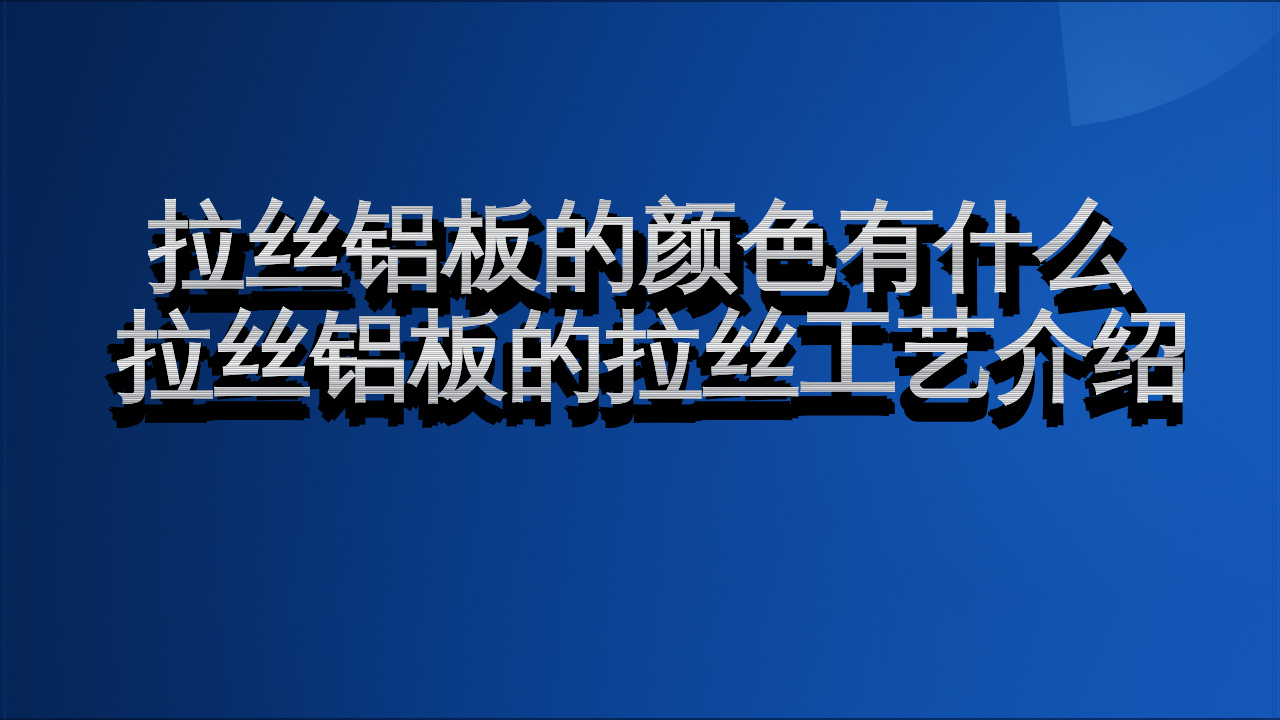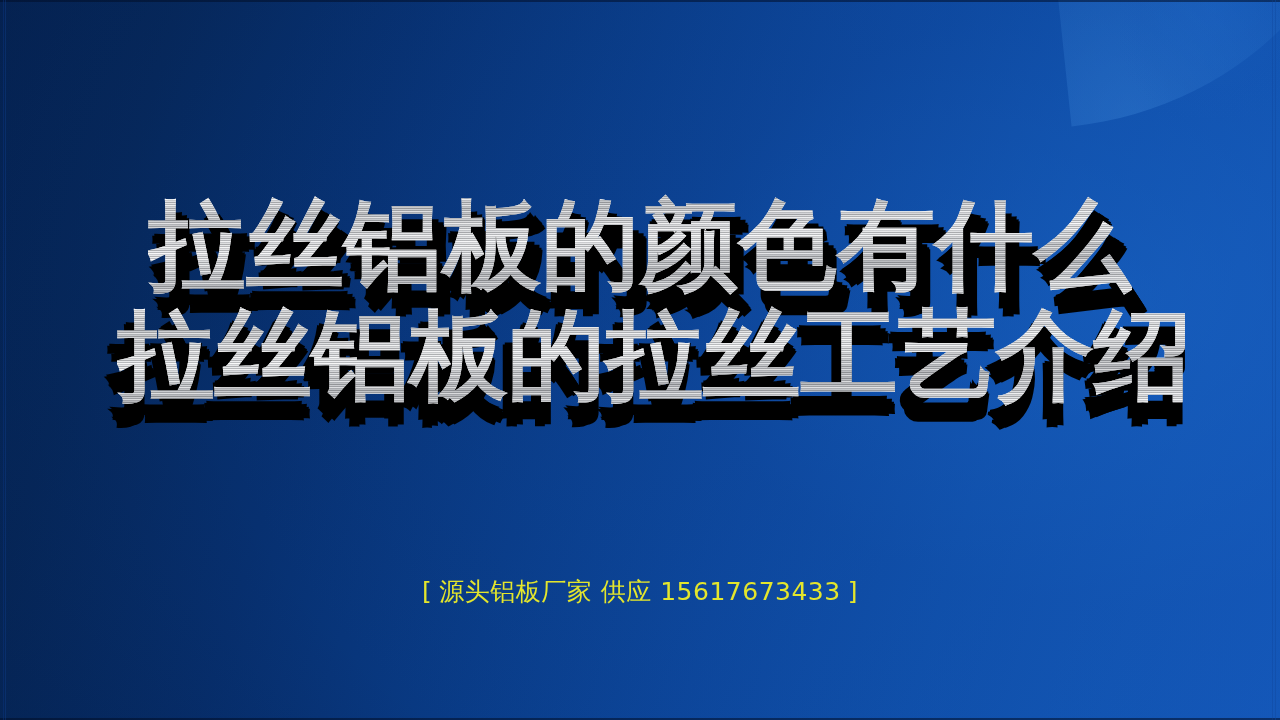--- a/index.html
+++ b/index.html
@@ -192,17 +192,14 @@
       <span class="title-face">拉丝铝板的颜色有什么</span>
     </div>
 
     <div class="title-line tl2">
       <span class="title-shadow">拉丝铝板的拉丝工艺介绍</span>
       <span class="title-face">拉丝铝板的拉丝工艺介绍</span>
     </div>
 
   </div>
 
-  <div id="caption">
-    <span class="brk">[</span><span>源头铝板厂家 供应 15617673433</span><span class="brk">]</span>
-  </div>
 
 </div>
 
 </body></html>

